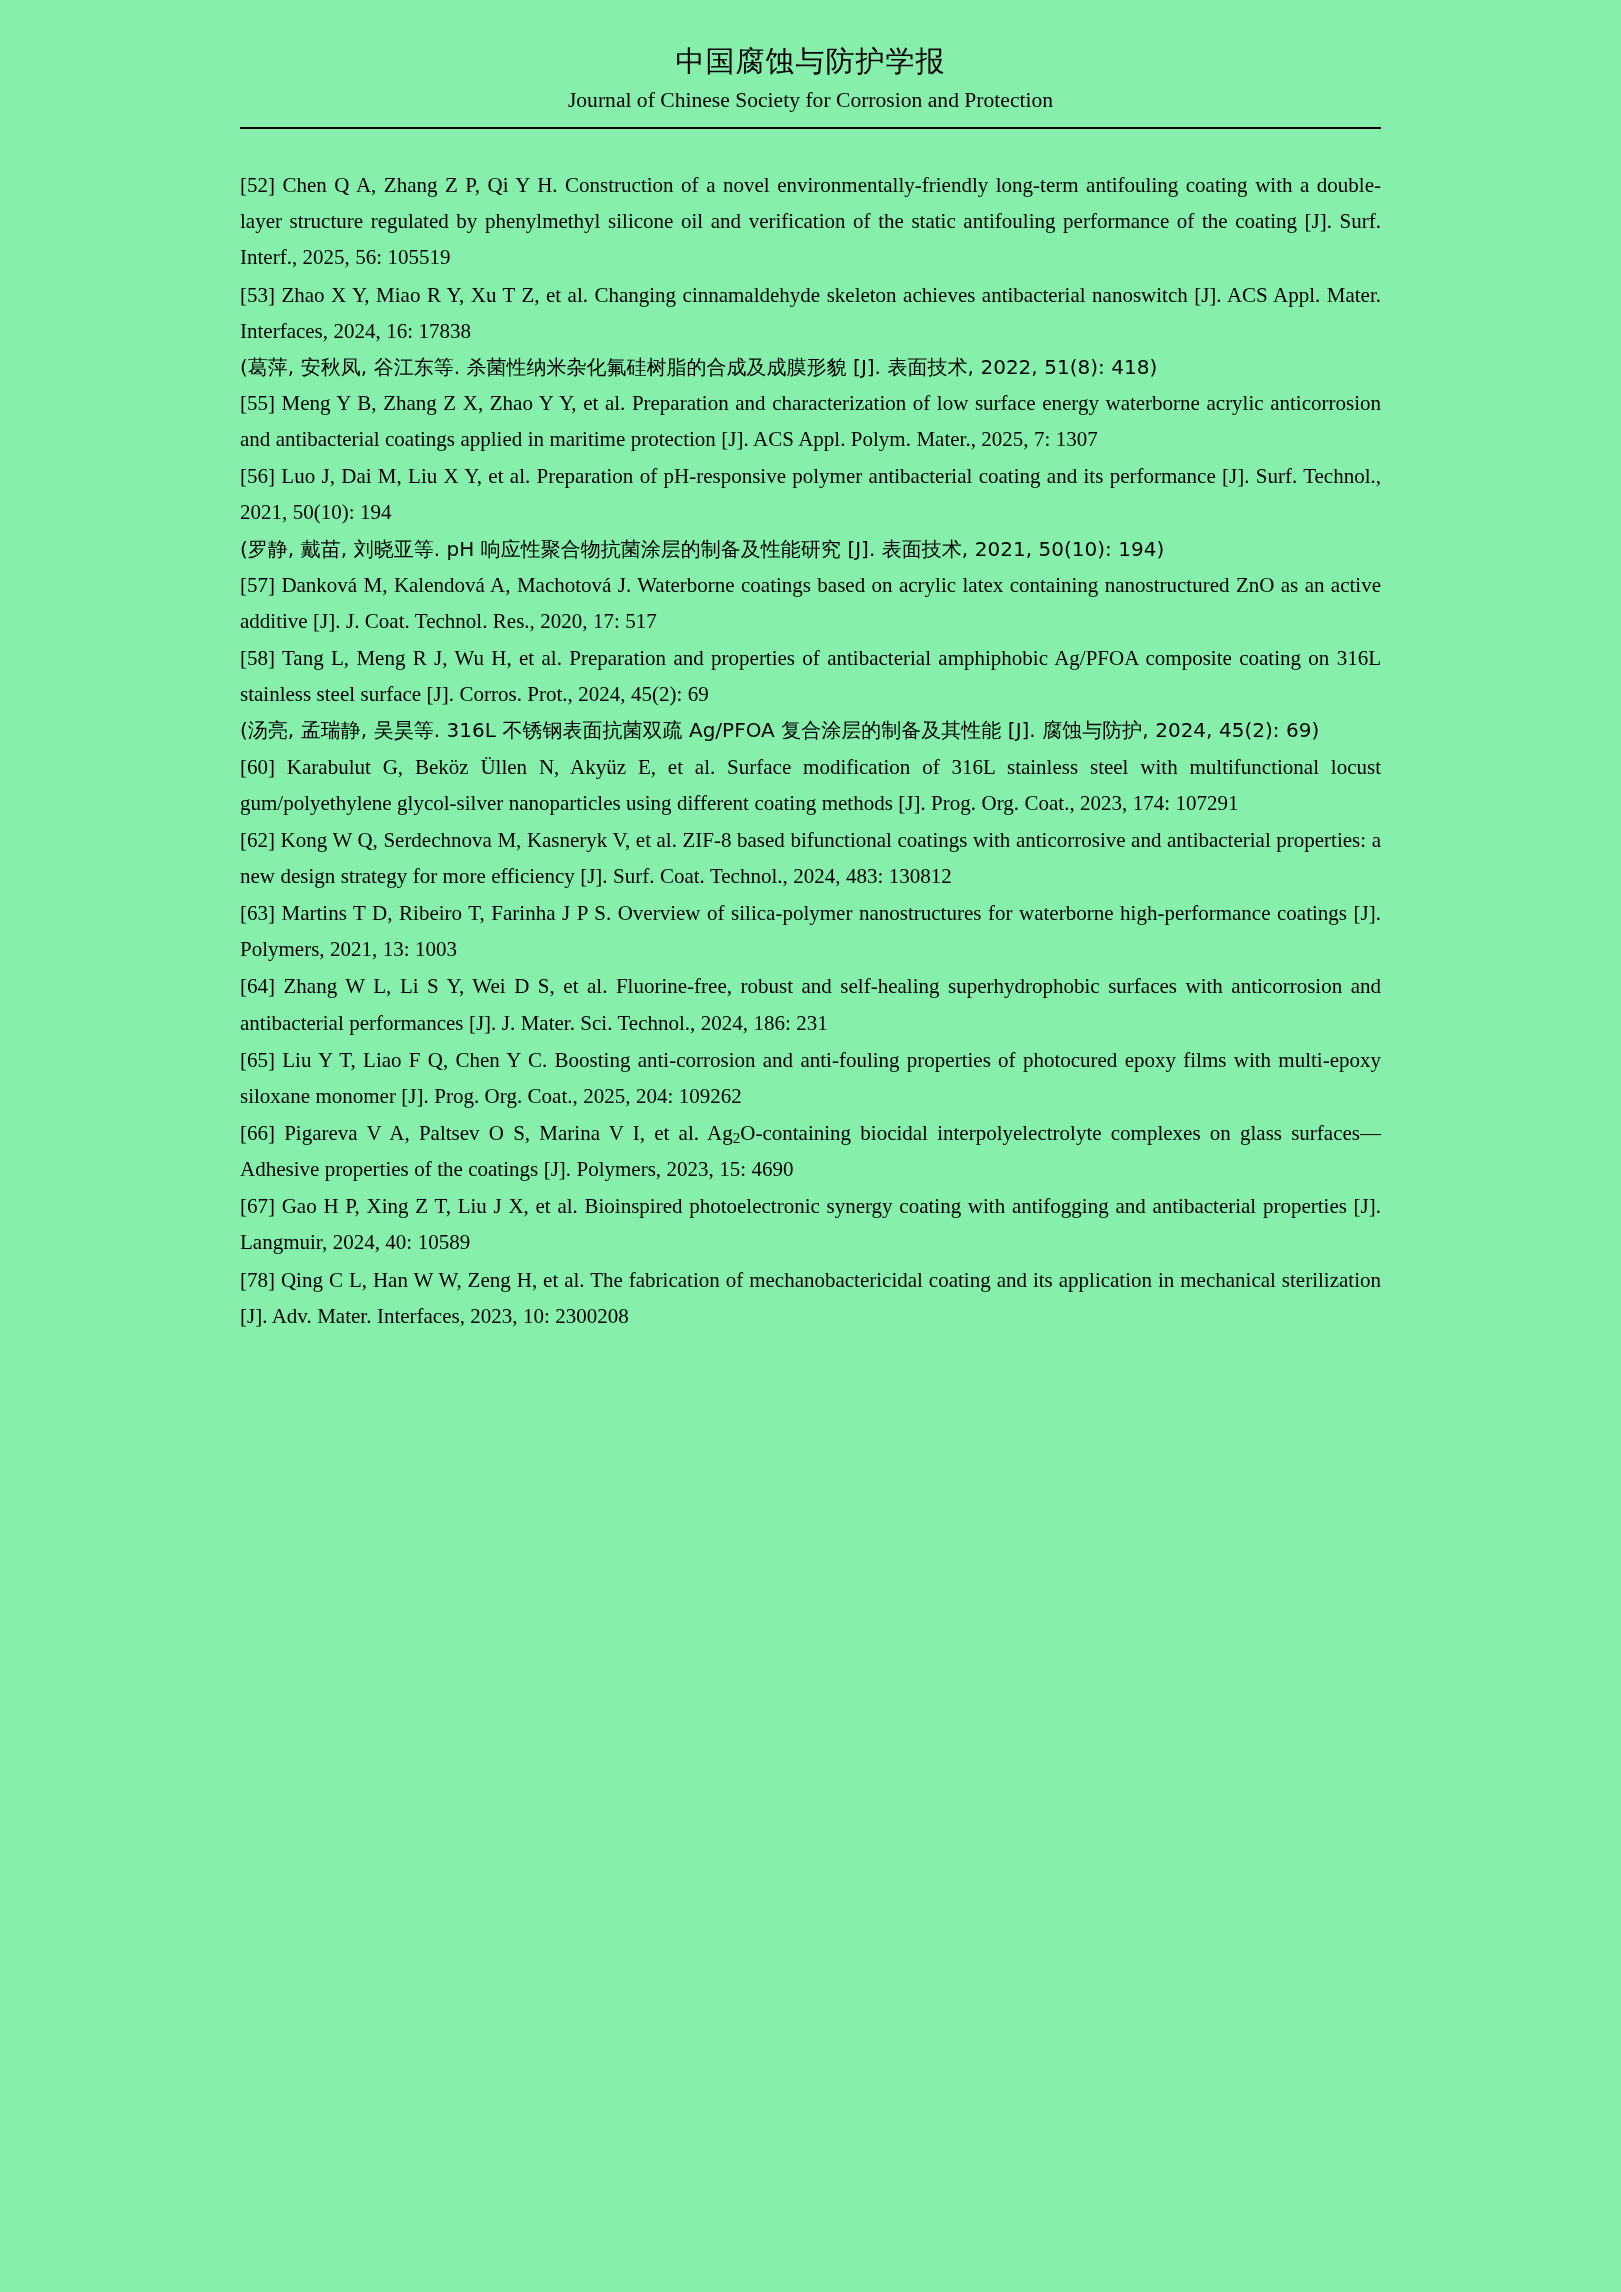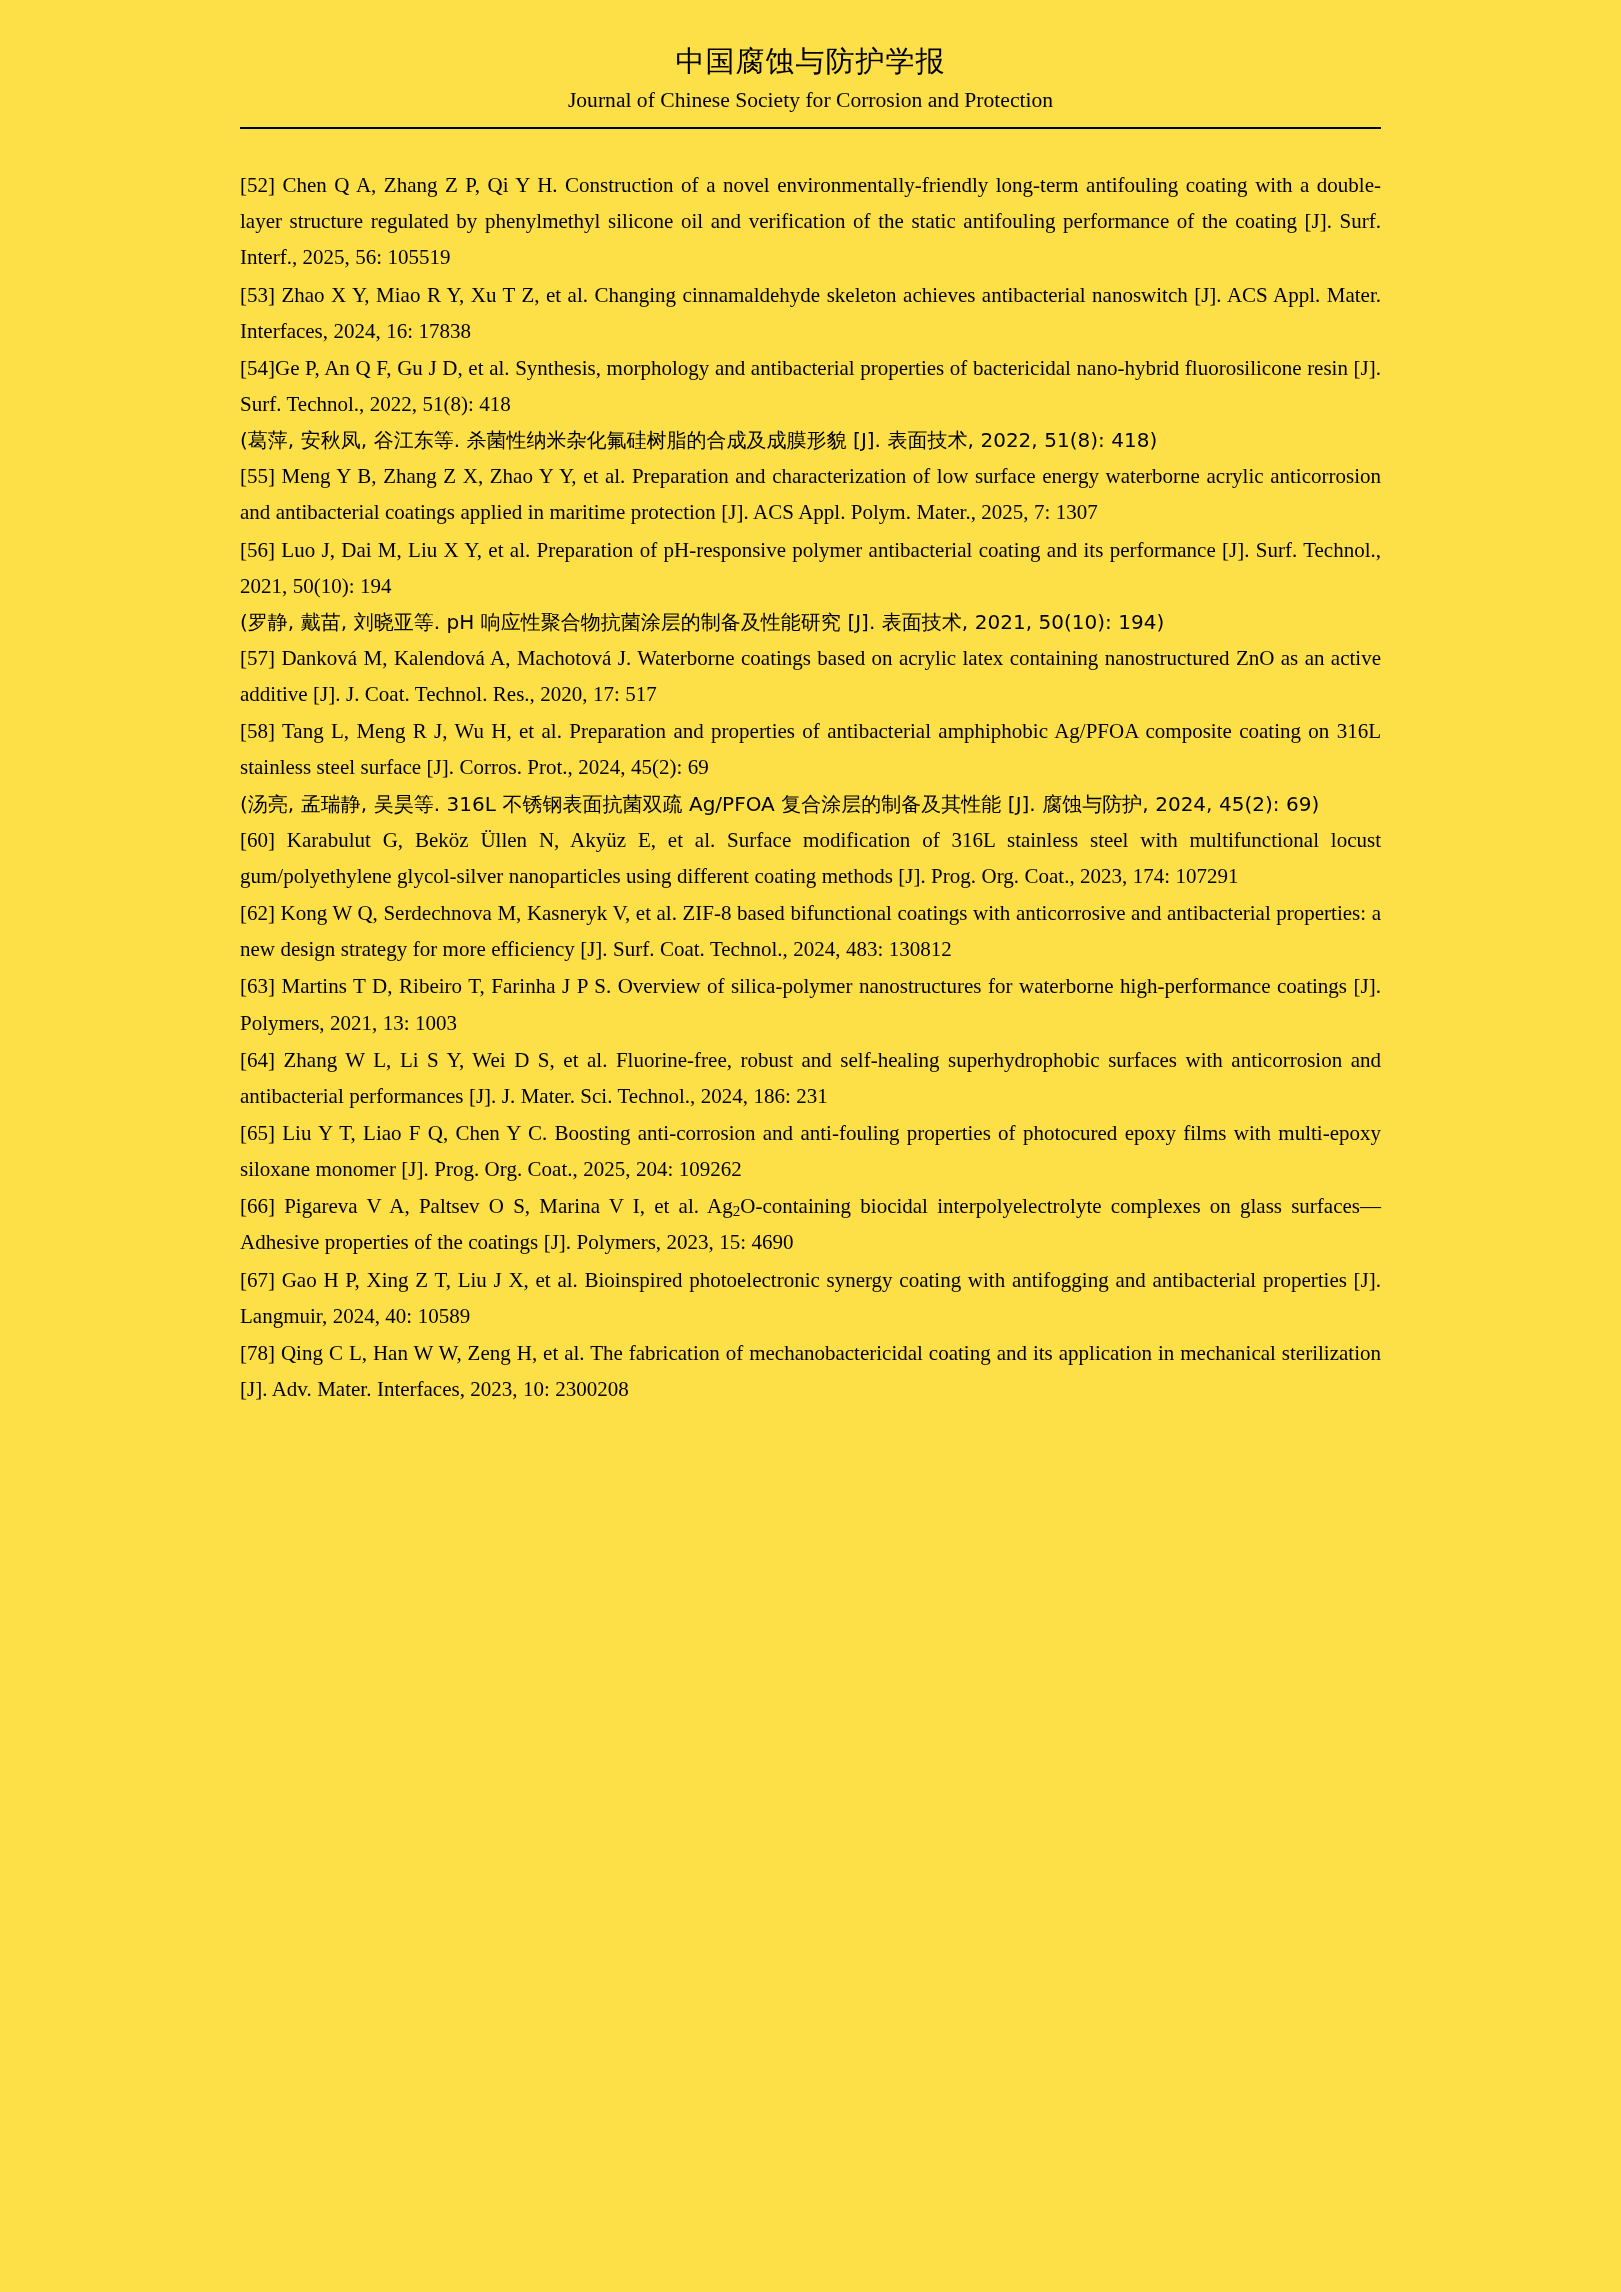--- a/index.html
+++ b/index.html
@@ -4,21 +4,21 @@
 <style>
   html, body {
     margin: 0;
     padding: 0;
     background: #ffffff;
   }
   .page {
     position: relative;
     width: 1621px;
     height: 2293px;
-    background: #fde047;
+    background: #86efac;
     box-sizing: border-box;
     font-family: "Liberation Serif", "DejaVu Serif", serif;
     color: #000000;
     overflow: hidden;
   }
   .header {
     padding-top: 43px;
     text-align: center;
   }
   .header-cn {
@@ -66,21 +66,20 @@
   <div class="header">
     <div class="header-cn">中国腐蚀与防护学报</div>
     <div class="header-en">Journal of Chinese Society for Corrosion and Protection</div>
   </div>
 
   <div class="rule"></div>
 
   <div class="body-area" id="ref-list">
       <p class="ref">[52] Chen Q A, Zhang Z P, Qi Y H. Construction of a novel environmentally-friendly long-term antifouling coating with a double-layer structure regulated by phenylmethyl silicone oil and verification of the static antifouling performance of the coating [J]. Surf. Interf., 2025, 56: 105519</p>
       <p class="ref">[53] Zhao X Y, Miao R Y, Xu T Z, et al. Changing cinnamaldehyde skeleton achieves antibacterial nanoswitch [J]. ACS Appl. Mater. Interfaces, 2024, 16: 17838</p>
-      <p class="ref">[54]Ge P, An Q F, Gu J D, et al. Synthesis, morphology and antibacterial properties of bactericidal nano-hybrid fluorosilicone resin [J]. Surf. Technol., 2022, 51(8): 418</p>
       <p class="ref cn">(葛萍, 安秋凤, 谷江东等. 杀菌性纳米杂化氟硅树脂的合成及成膜形貌 [J]. 表面技术, 2022, 51(8): 418)</p>
       <p class="ref">[55] Meng Y B, Zhang Z X, Zhao Y Y, et al. Preparation and characterization of low surface energy waterborne acrylic anticorrosion and antibacterial coatings applied in maritime protection [J]. ACS Appl. Polym. Mater., 2025, 7: 1307</p>
       <p class="ref">[56] Luo J, Dai M, Liu X Y, et al. Preparation of pH-responsive polymer antibacterial coating and its performance [J]. Surf. Technol., 2021, 50(10): 194</p>
       <p class="ref cn">(罗静, 戴苗, 刘晓亚等. pH 响应性聚合物抗菌涂层的制备及性能研究 [J]. 表面技术, 2021, 50(10): 194)</p>
       <p class="ref">[57] Danková M, Kalendová A, Machotová J. Waterborne coatings based on acrylic latex containing nanostructured ZnO as an active additive [J]. J. Coat. Technol. Res., 2020, 17: 517</p>
       <p class="ref">[58] Tang L, Meng R J, Wu H, et al. Preparation and properties of antibacterial amphiphobic Ag/PFOA composite coating on 316L stainless steel surface [J]. Corros. Prot., 2024, 45(2): 69</p>
       <p class="ref cn">(汤亮, 孟瑞静, 吴昊等. 316L 不锈钢表面抗菌双疏 Ag/PFOA 复合涂层的制备及其性能 [J]. 腐蚀与防护, 2024, 45(2): 69)</p>
       <p class="ref">[60] Karabulut G, Beköz Üllen N, Akyüz E, et al. Surface modification of 316L stainless steel with multifunctional locust gum/polyethylene glycol-silver nanoparticles using different coating methods [J]. Prog. Org. Coat., 2023, 174: 107291</p>
       <p class="ref">[62] Kong W Q, Serdechnova M, Kasneryk V, et al. ZIF-8 based bifunctional coatings with anticorrosive and antibacterial properties: a new design strategy for more efficiency [J]. Surf. Coat. Technol., 2024, 483: 130812</p>
       <p class="ref">[63] Martins T D, Ribeiro T, Farinha J P S. Overview of silica-polymer nanostructures for waterborne high-performance coatings [J]. Polymers, 2021, 13: 1003</p>

